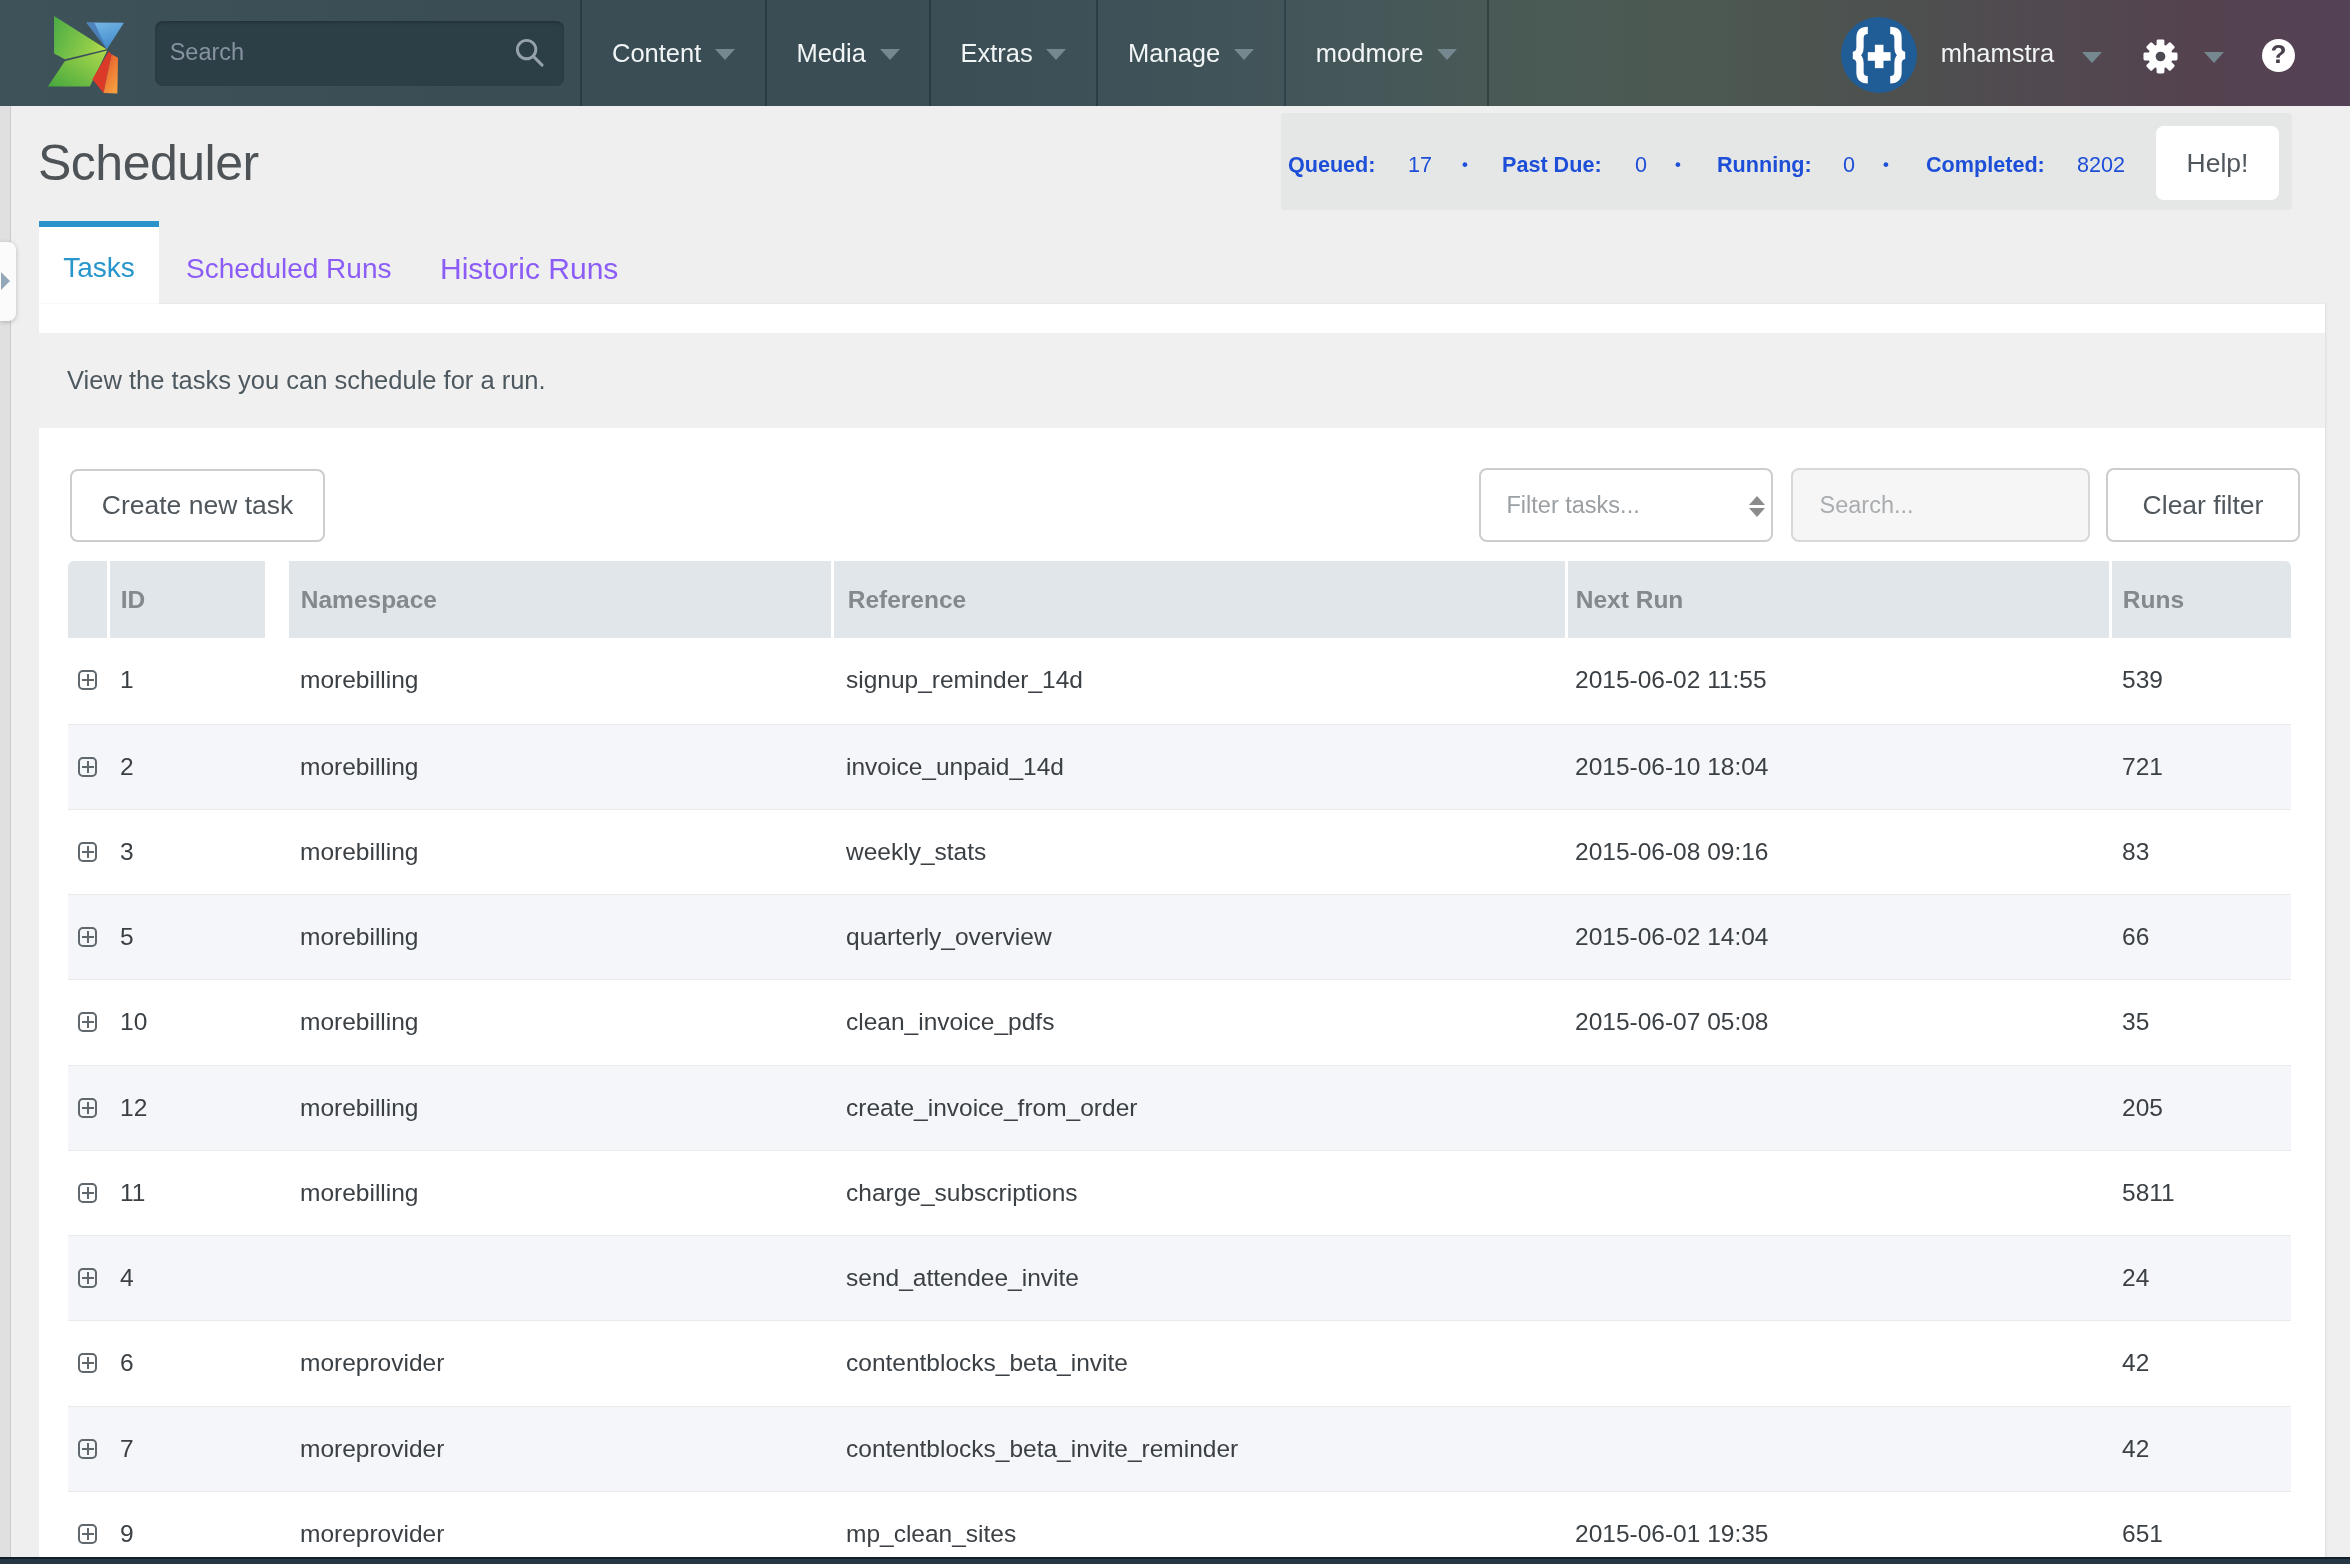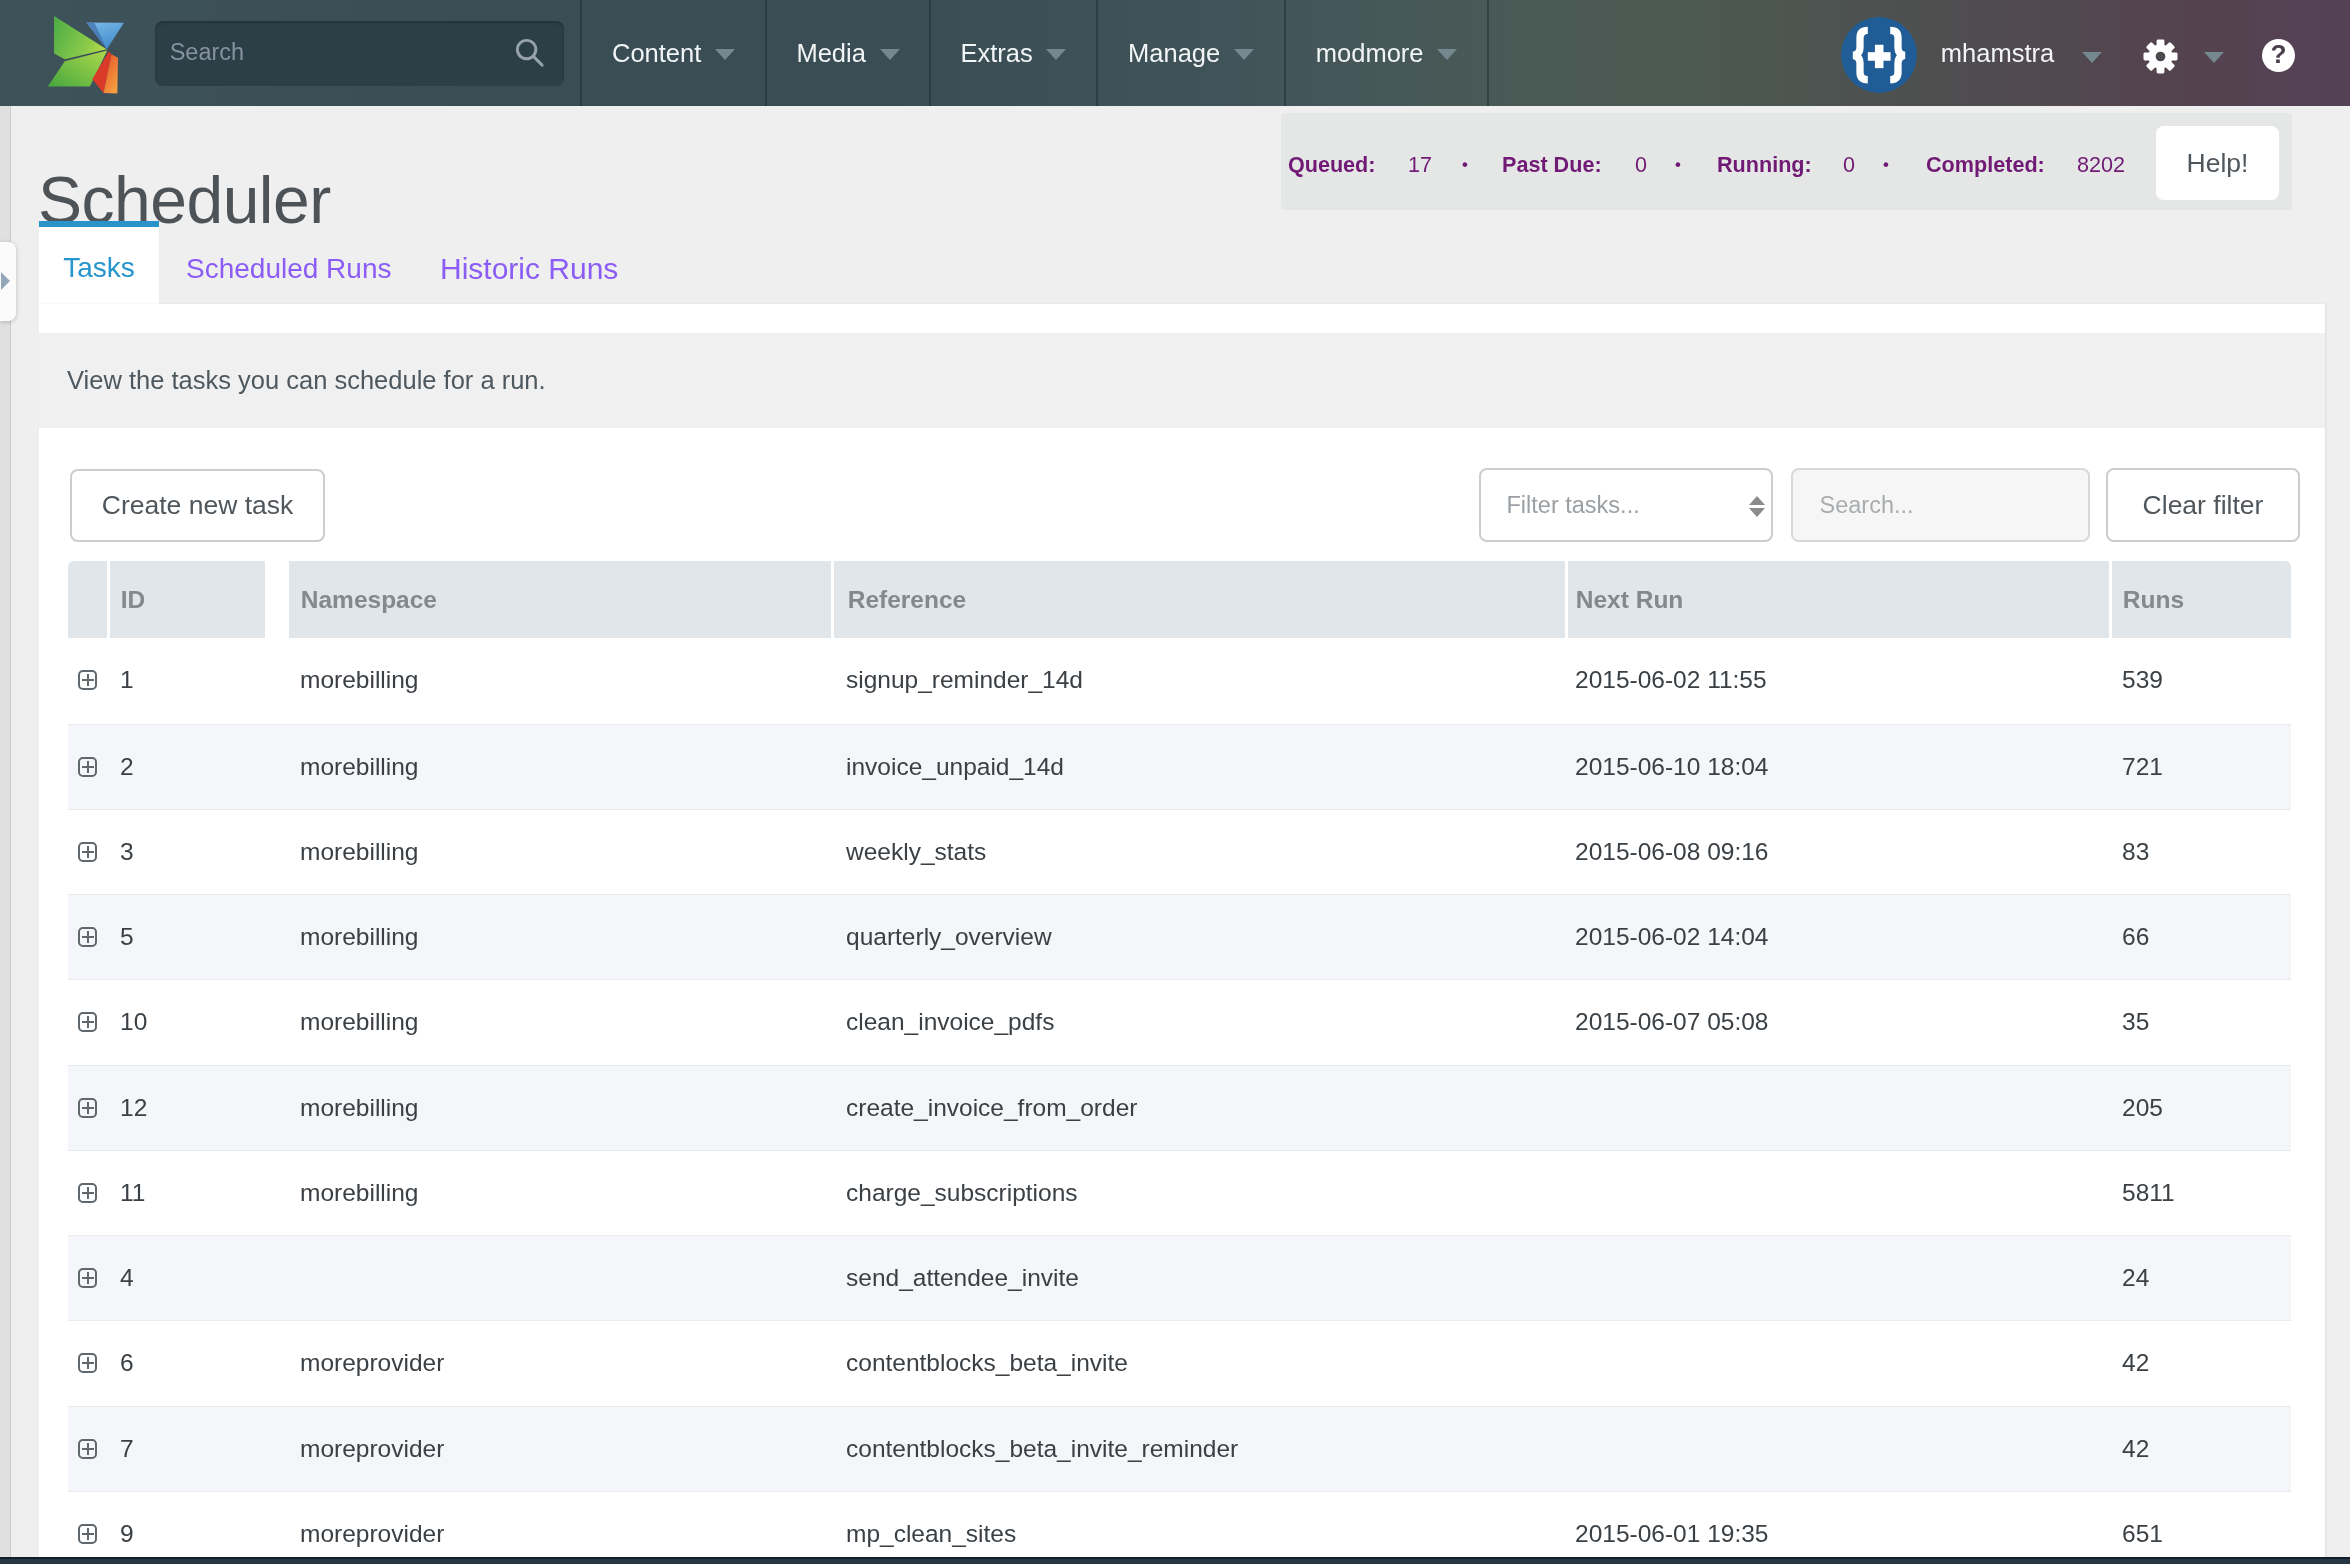--- a/index.html
+++ b/index.html
@@ -15,23 +15,23 @@
   border-top:11.8px solid #75888f; margin-left:13.7px; margin-top:3.9px; }
 #searchbox { position:absolute; left:155px; top:20.6px; width:409px; height:65px; background:#2c3e46;
   border-radius:7.8px; box-shadow:inset 0 2px 2.9px rgba(0,0,0,.18); }
 #searchbox span { position:absolute; left:14.7px; top:0; line-height:63px; font-size:23.5px; color:#8793a0; }
 #main { position:absolute; left:0; top:106px; width:2350px; height:1458px; background:#efefef; }
 #leftstrip { position:absolute; left:0; top:0; width:10.8px; height:1458px; background:#e0e0e0; border-right:1px solid #cbcbcb; }
 #handle { position:absolute; left:0; top:136px; width:15.7px; height:79px; background:#fbfbfb;
   border-radius:0 7.8px 7.8px 0; box-shadow:0 1px 4.9px rgba(0,0,0,.22); }
 #handle .chev { position:absolute; left:1px; top:30px; width:0; height:0;
   border-top:9.8px solid transparent; border-bottom:9.8px solid transparent; border-left:9.8px solid #93a7b9; }
-#title { position:absolute; left:38px; top:58px; font-size:66px; letter-spacing:-0.5px; color:#4e5358; line-height:1.1; }
+#title { position:absolute; left:38px; top:30px; font-size:50px; letter-spacing:-0.5px; color:#4e5358; line-height:1.1; }
 #stats { position:absolute; left:1281px; top:6.9px; width:1011px; height:97px; background:#e5e6e6; border-radius:3.9px; }
-.st { position:absolute; top:2.9px; line-height:97px; font-size:21.6px; color:#701a75; }
+.st { position:absolute; top:2.9px; line-height:97px; font-size:21.6px; color:#1d4ed8; }
 .stb { font-weight:bold; }
 .dot { font-size:16.7px !important; }
 #helpbtn { position:absolute; left:2156px; top:19.6px; width:123px; height:74px; background:#fff; border-radius:7.8px;
   font-size:26.5px; color:#4f565c; text-align:center; line-height:74px; }
 .tablabel { position:absolute; top:121px; height:83px; line-height:83px; font-size:28px; color:#8b5cf6; }
 #activetab { position:absolute; left:39px; top:115px; width:120px; height:83px; background:#fff;
   border-top:6.9px solid #2a93c9; text-align:center; }
 #activetab span { font-size:28px; color:#2696cc; line-height:82px; }
 #panel { position:absolute; left:39px; top:198px; width:2286px; height:1254px; background:#fff;
   box-shadow:1px 0 2px rgba(0,0,0,.08); }

